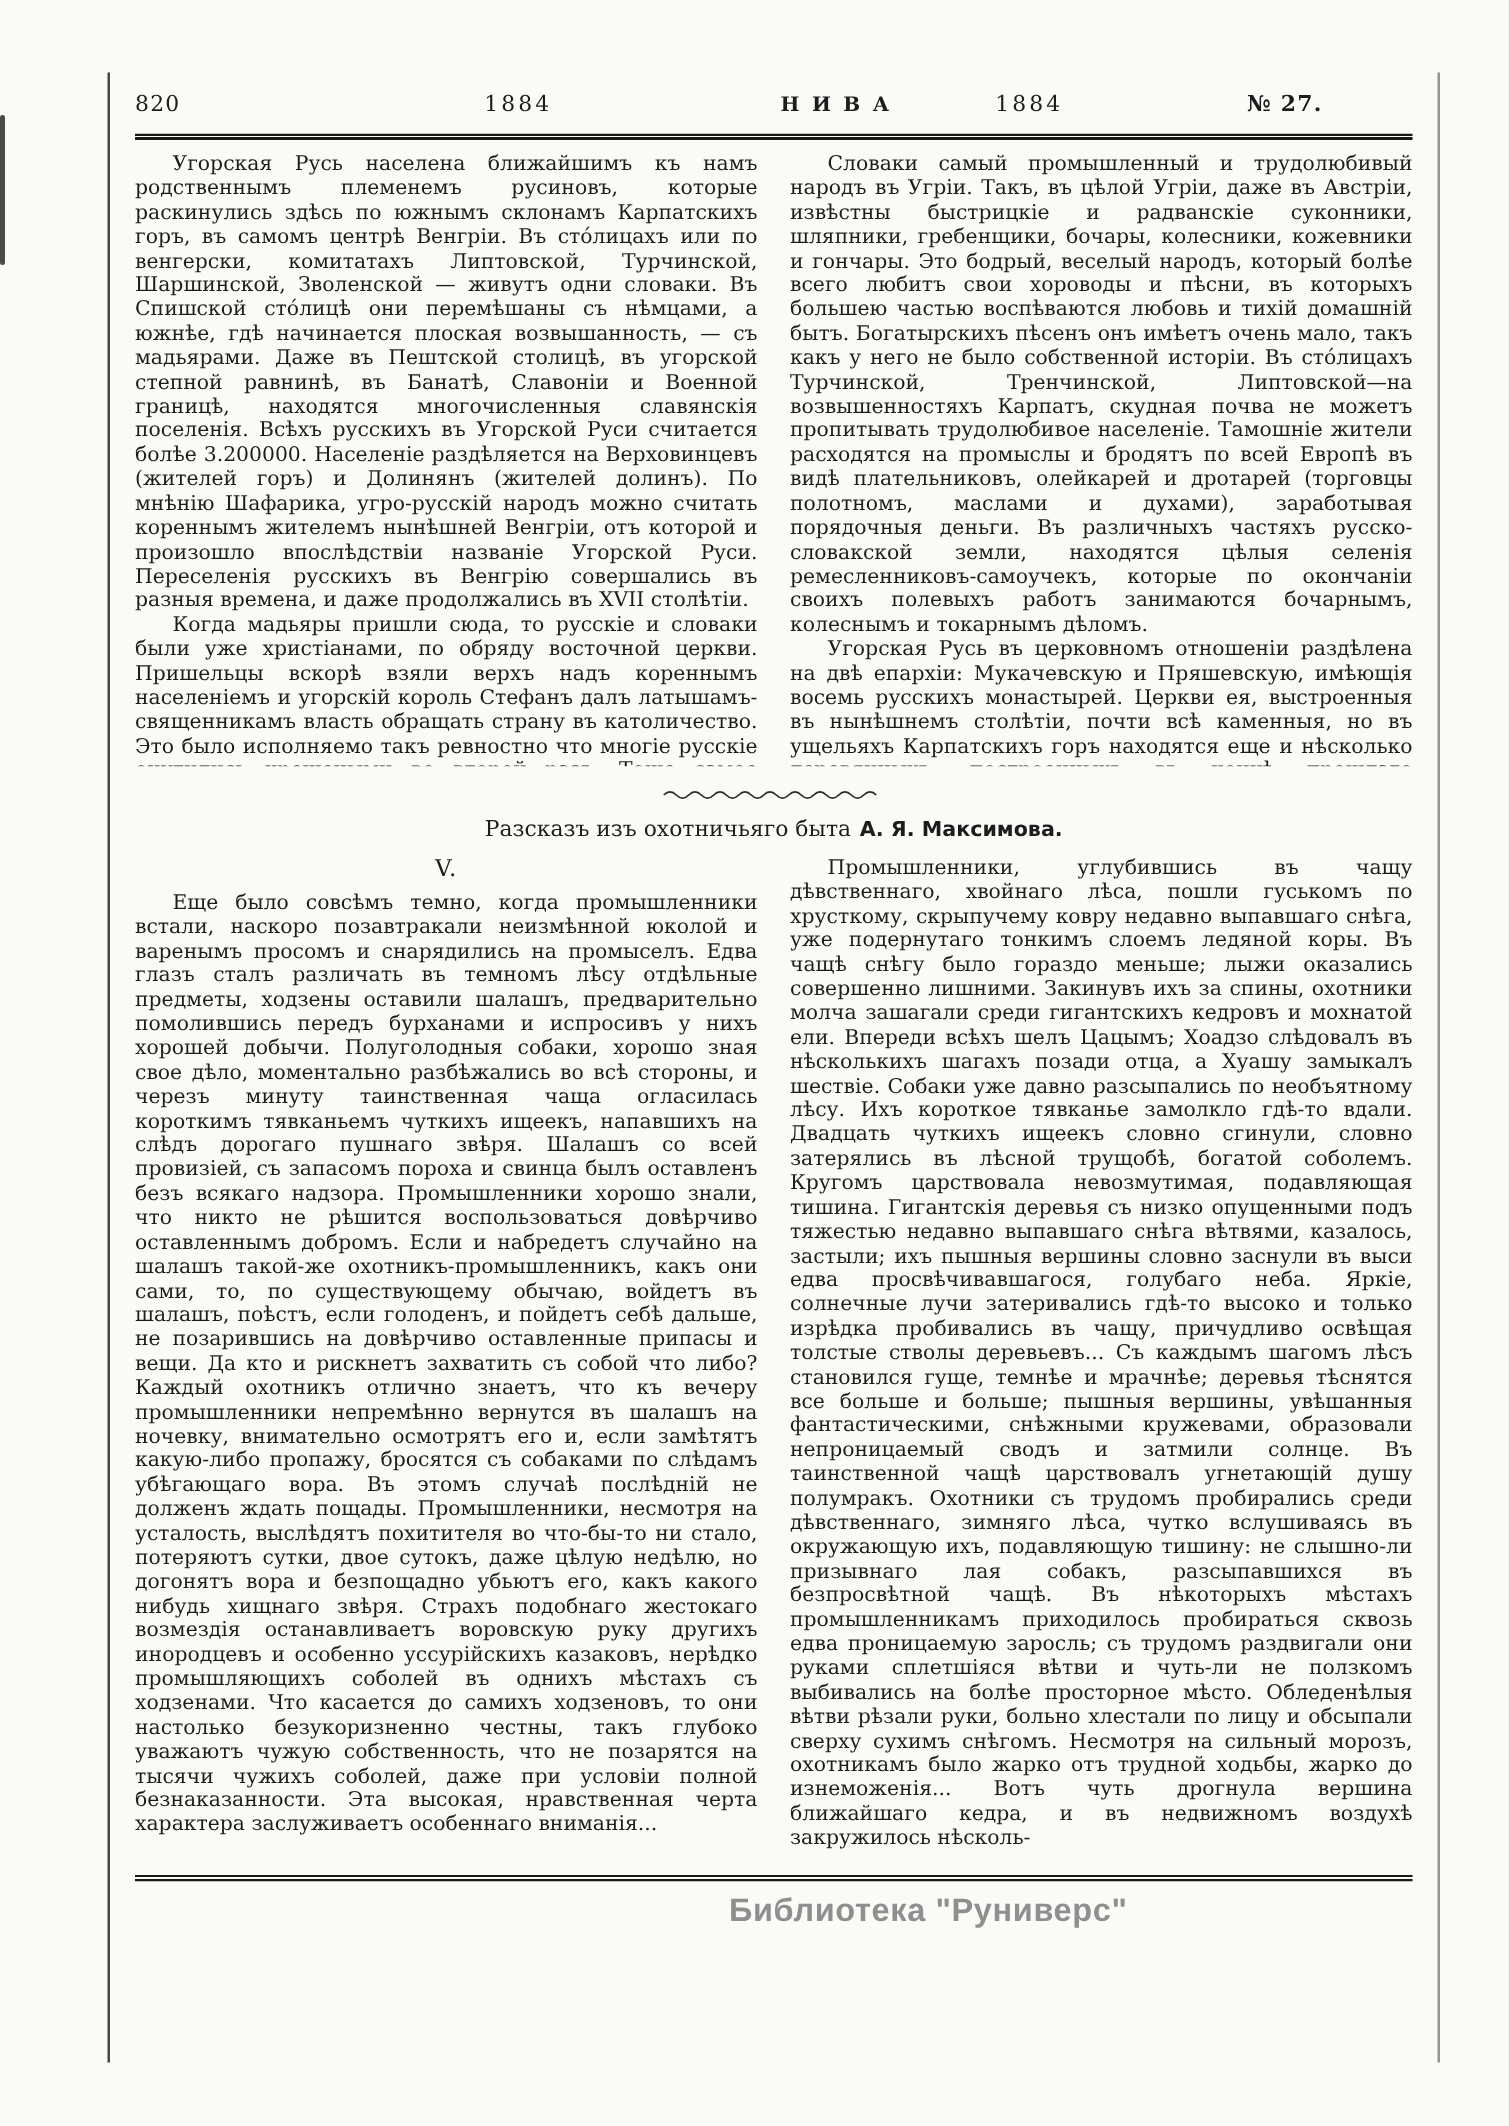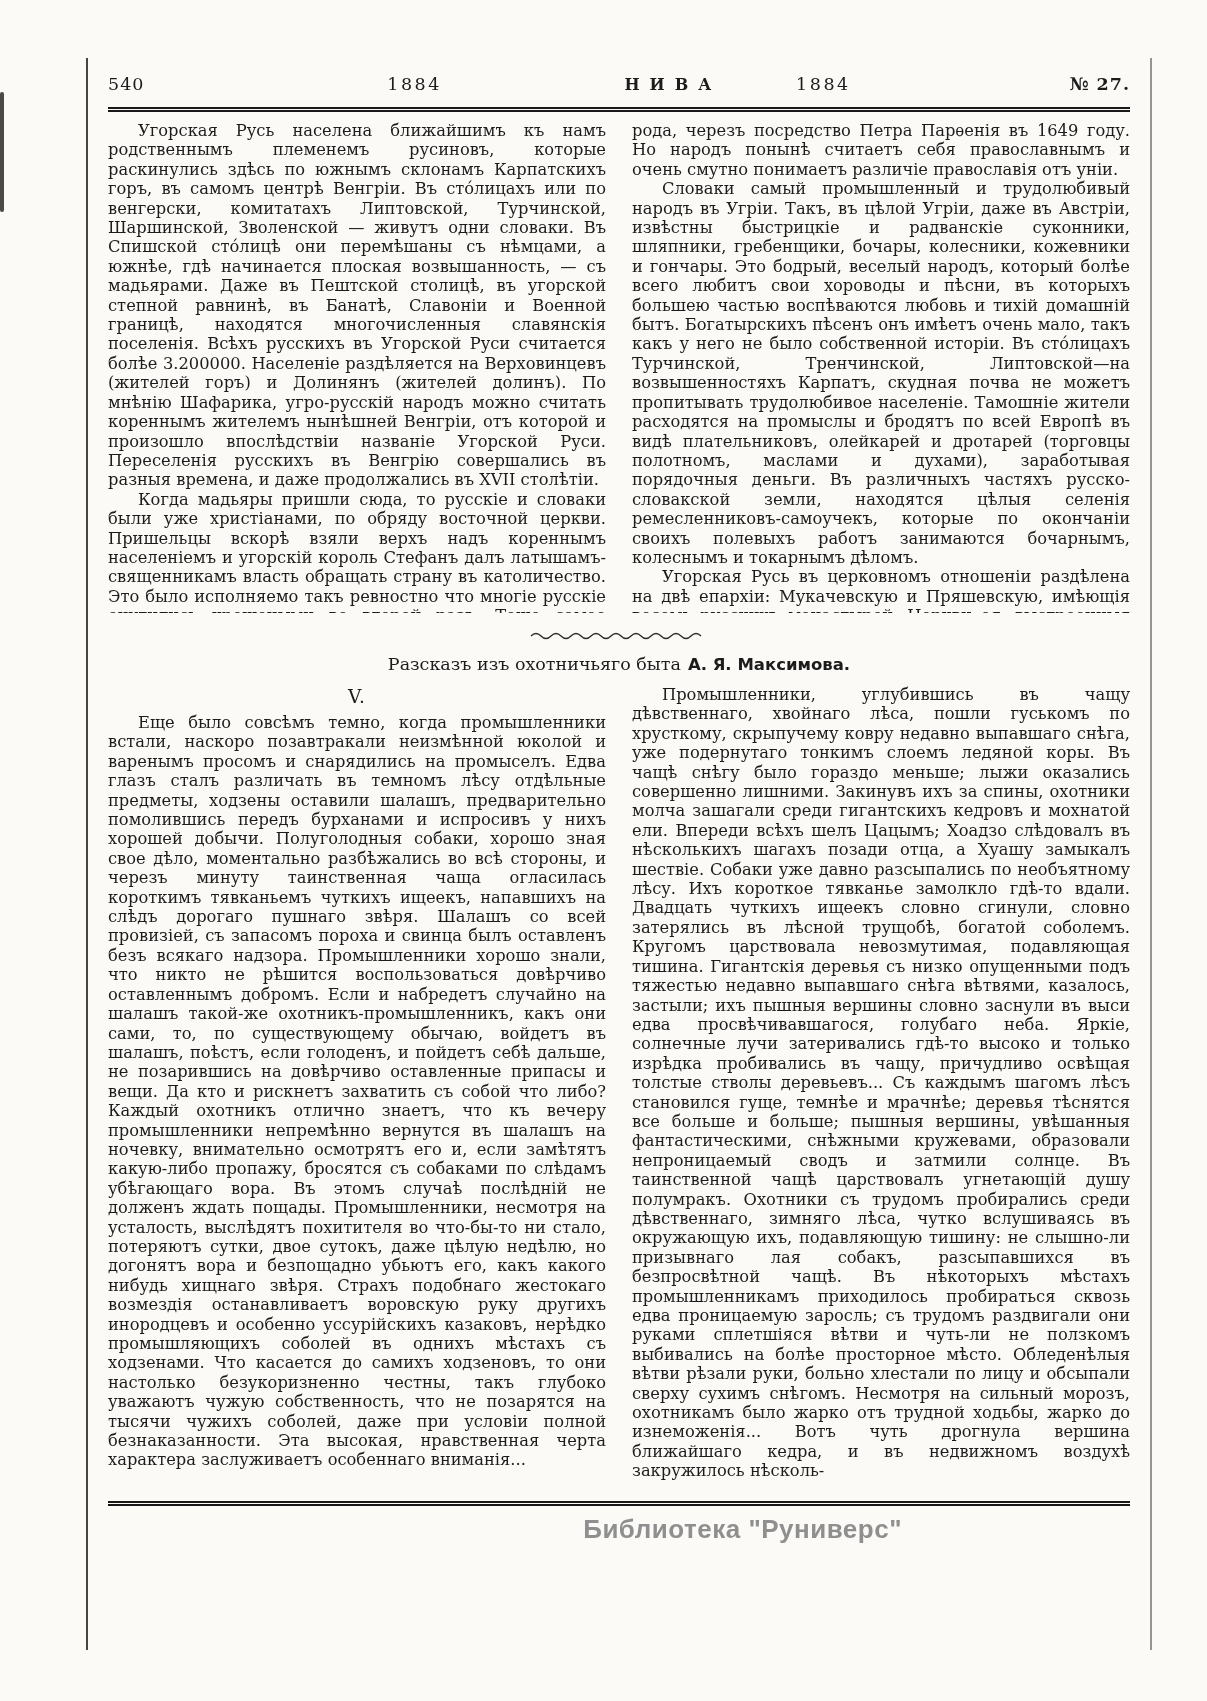--- a/index.html
+++ b/index.html
@@ -17,21 +17,21 @@
     padding:16px 20px 0 20px;
   }
   
   .masthead{
     display:grid;grid-template-columns:1fr 1fr 1fr 1fr 1fr;
     font-size:17.5px;letter-spacing:1px;align-items:baseline;
   }
   .masthead .c0{text-align:left;}
   .masthead .c1,.masthead .c3{text-align:center;letter-spacing:2.5px;}
   .masthead .c2{text-align:right;letter-spacing:10px;font-weight:bold;font-size:16px;}
-  .masthead .c4{text-align:right;font-weight:bold;}
+  .masthead .c4{text-align:center;font-weight:bold;}
   .rule{
     height:5px;margin-top:13px;
     background:linear-gradient(#181818 0 2px,transparent 2px 3px,#181818 3px 5px);
   }
   .rule.bottom{margin-top:10px;}
   
   .title1{
     text-align:center;font-size:31px;font-weight:400;letter-spacing:1.5px;
     margin-top:15px;line-height:40px;
   }
@@ -70,37 +70,36 @@
 </style>
 </head>
 <body>
 
 <div class="page">
   <div class="edge-artifact"></div>
 
   <div class="frame">
 
     <div class="masthead">
-      <span class="c0">540</span>
+      <span class="c0">820</span>
       <span class="c1">1884</span>
       <span class="c2">НИВА</span>
       <span class="c3">1884</span>
       <span class="c4">№ 27.</span>
     </div>
 
     <div class="rule"></div>
 
 
     <div class="cols a1">
       <div class="col">
           <p class="para">Угорская Русь населена ближайшимъ къ намъ родственнымъ племенемъ русиновъ, которые раскинулись здѣсь по южнымъ склонамъ Карпатскихъ горъ, въ самомъ центрѣ Венгріи. Въ стóлицахъ или по венгерски, комитатахъ Липтовской, Турчинской, Шаршинской, Зволенской — живутъ одни словаки. Въ Спишской стóлицѣ они перемѣшаны съ нѣмцами, а южнѣе, гдѣ начинается плоская возвышанность, — съ мадьярами. Даже въ Пештской столицѣ, въ угорской степной равнинѣ, въ Банатѣ, Славоніи и Военной границѣ, находятся многочисленныя славянскія поселенія. Всѣхъ русскихъ въ Угорской Руси считается болѣе 3.200000. Населеніе раздѣляется на Верховинцевъ (жителей горъ) и Долинянъ (жителей долинъ). По мнѣнію Шафарика, угро-русскій народъ можно считать кореннымъ жителемъ нынѣшней Венгріи, отъ которой и произошло впослѣдствіи названіе Угорской Руси. Переселенія русскихъ въ Венгрію совершались въ разныя времена, и даже продолжались въ XVII столѣтіи.</p>
           <p class="para">Когда мадьяры пришли сюда, то русскіе и словаки были уже христіанами, по обряду восточной церкви. Пришельцы вскорѣ взяли верхъ надъ кореннымъ населеніемъ и угорскій король Стефанъ далъ латышамъ-священникамъ власть обращать страну въ католичество. Это было исполняемо такъ ревностно что многіе русскіе очутились крещеными во второй разъ. Тоже самое стремленіе власти къ постоянному подчиненію славянъ мадьярскому и католическому вліянію замѣтно и въ новѣйшей исторіи Угорской Руси. Габсбурги даже, заботясь о благосостояніи народа и не давая его въ окончательную обиду и подчиненіе мадьярамъ, въ дѣлѣ вѣры все таки оставались твердыми сынами католичества. Такъ, благодаря гоненію, проискамъ и подкупу, имъ удалось водворить унію въ Угорской Руси, безъ спроса на-</p>
         </div>
       <div class="col">
-          <p class="para noindent">рода, черезъ посредство Петра Парѳенія въ 1649 году. Но народъ понынѣ считаетъ себя православнымъ и очень смутно понимаетъ различіе православія отъ уніи.</p>
           <p class="para">Словаки самый промышленный и трудолюбивый народъ въ Угріи. Такъ, въ цѣлой Угріи, даже въ Австріи, извѣстны быстрицкіе и радванскіе суконники, шляпники, гребенщики, бочары, колесники, кожевники и гончары. Это бодрый, веселый народъ, который болѣе всего любитъ свои хороводы и пѣсни, въ которыхъ большею частью воспѣваются любовь и тихій домашній бытъ. Богатырскихъ пѣсенъ онъ имѣетъ очень мало, такъ какъ у него не было собственной исторіи. Въ стóлицахъ Турчинской, Тренчинской, Липтовской—на возвышенностяхъ Карпатъ, скудная почва не можетъ пропитывать трудолюбивое населеніе. Тамошніе жители расходятся на промыслы и бродятъ по всей Европѣ въ видѣ плательниковъ, олейкарей и дротарей (торговцы полотномъ, маслами и духами), заработывая порядочныя деньги. Въ различныхъ частяхъ русско-словакской земли, находятся цѣлыя селенія ремесленниковъ-самоучекъ, которые по окончаніи своихъ полевыхъ работъ занимаются бочарнымъ, колеснымъ и токарнымъ дѣломъ.</p>
           <p class="para">Угорская Русь въ церковномъ отношеніи раздѣлена на двѣ епархіи: Мукачевскую и Пряшевскую, имѣющія восемь русскихъ монастырей. Церкви ея, выстроенныя въ нынѣшнемъ столѣтіи, почти всѣ каменныя, но въ ущельяхъ Карпатскихъ горъ находятся еще и нѣсколько деревянныхъ, построенныхъ въ концѣ прошлаго столѣтія, простымъ топоромъ русскаго сельскаго плотника. Онѣ, къ сожалѣнію, отживаютъ уже свой вѣкъ и близки къ разрушенью. Здѣсь помѣщаемъ внѣшній видъ деревянныхъ церквей въ селахъ Нижнія-Верецки и Россоши, Бережавскаго комитата.</p>
         </div>
     </div>
 
     <svg class="divider" viewBox="0 0 180 9" xmlns="http://www.w3.org/2000/svg">
       <path d="M2 5 q 5 -5 10 0 t 10 0 t 10 0 t 10 0 t 10 0 t 10 0 t 10 0 t 10 0 t 10 0 t 10 0 t 10 0 t 10 0 t 10 0 t 10 0 t 10 0 t 10 0 t 10 0" fill="none" stroke="#2b2b2b" stroke-width="1.4"></path>
     </svg>
 
 

